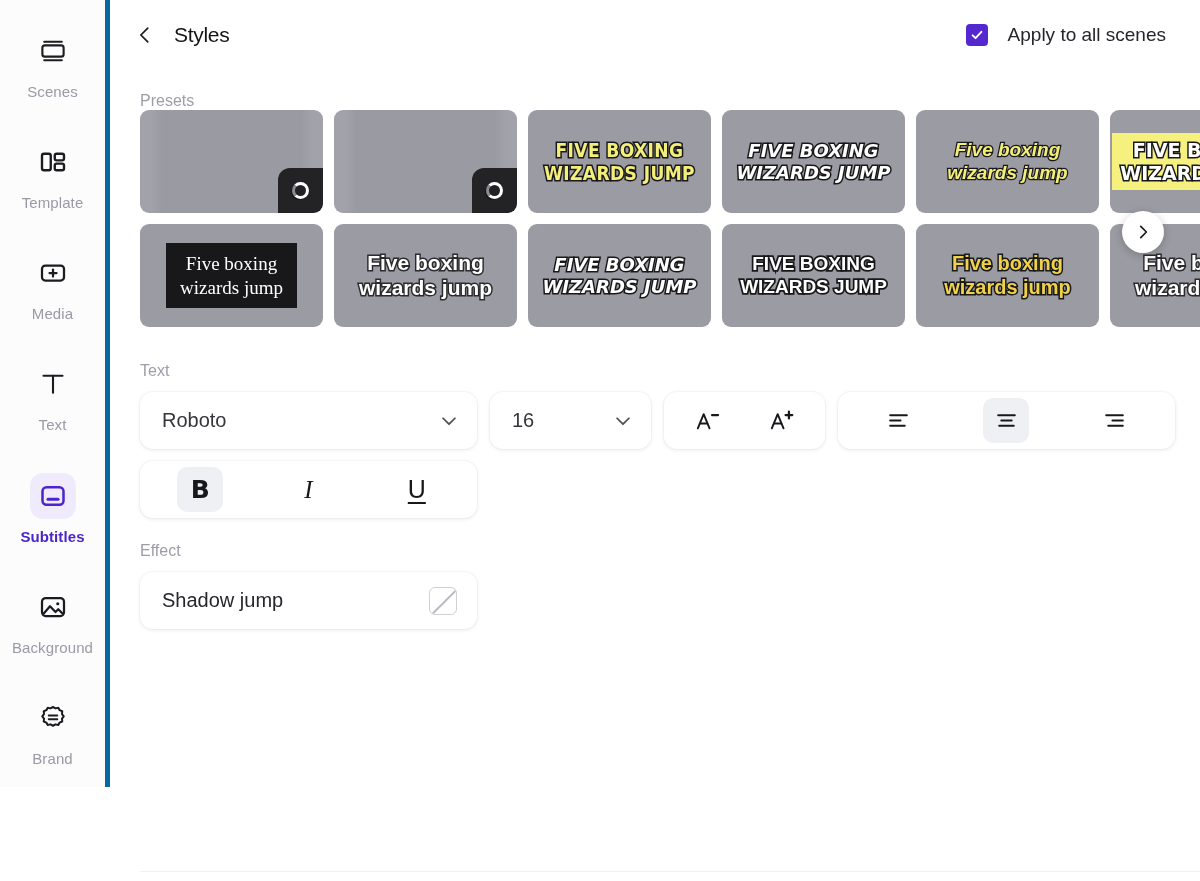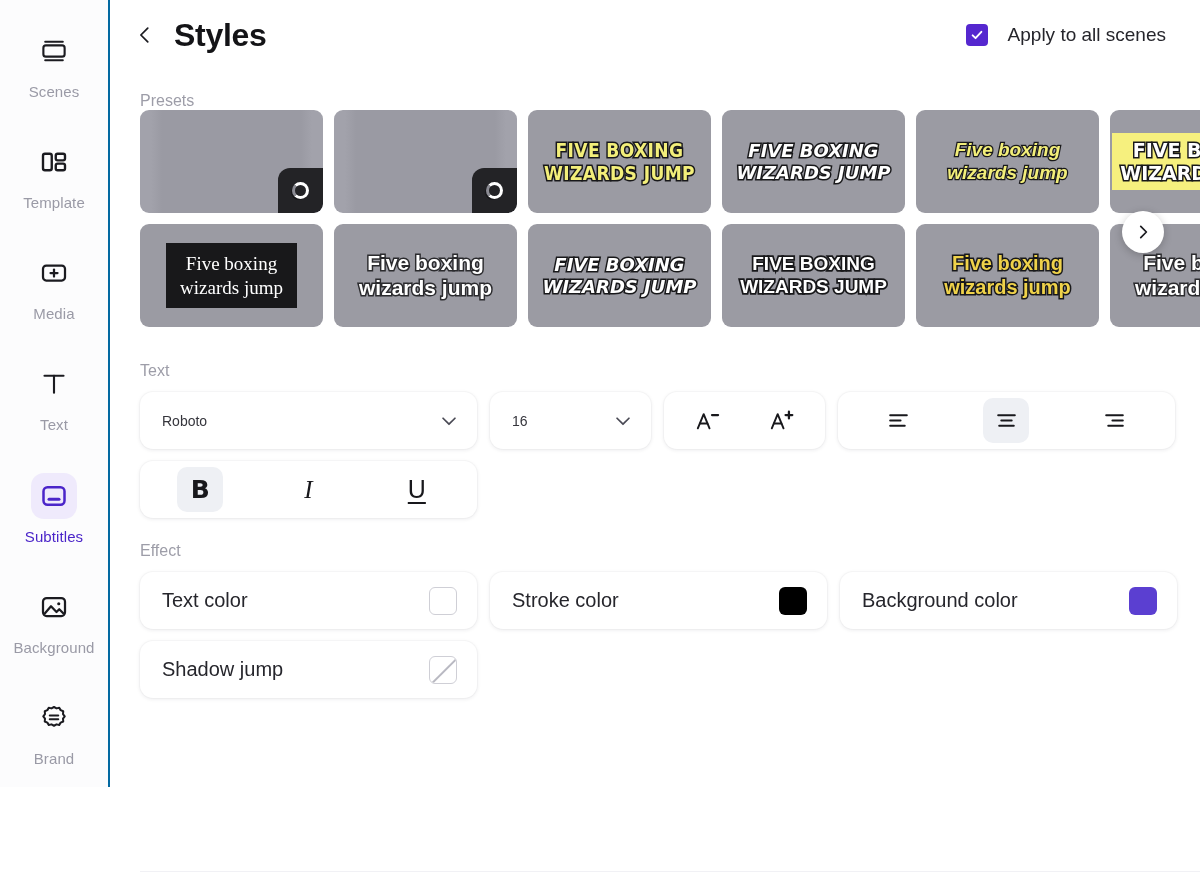--- a/index.html
+++ b/index.html
@@ -8,21 +8,21 @@
     background: #ffffff;
     font-family: "Liberation Sans", sans-serif;
     overflow: hidden;
   }
   .app { display: flex; width: 1200px; height: 881px; position: relative; }
 
   
   .rail {
     width: 110px; height: 787px;
     background: #fcfcfd;
-    border-right: 2px solid #0369a1;
+    border-right: 5px solid #0369a1;
     display: flex; flex-direction: column;
     align-items: center;
     padding-top: 8px;
     flex: 0 0 110px;
   }
   .rail-item {
     width: 110px;
     height: 121px;
     display: flex; flex-direction: column;
     align-items: center; justify-content: center;
@@ -33,43 +33,43 @@
     width: 46px; height: 46px;
     display: flex; align-items: center; justify-content: center;
     border-radius: 13px;
   }
   .rail-item.active .rail-icon-wrap { background: #efeafc; }
   .rail-label {
     font-size: 15px;
     color: #9a9aa6;
     letter-spacing: .1px;
   }
-  .rail-item.active .rail-label { color: #4b25c9; font-weight: normal; }
+  .rail-item.active .rail-label { color: #4b25c9; font-weight: bold; }
 
   
   .main {
     flex: 1 1 auto;
     height: 881px;
     position: relative;
     background: #ffffff;
     overflow: hidden;
   }
   .header {
     height: 70px;
     display: flex; align-items: center;
     padding: 0 34px 0 18px;
   }
   .back-btn {
     width: 34px; height: 34px;
     display: flex; align-items: center; justify-content: center;
     cursor: pointer; flex: 0 0 auto;
   }
   .page-title {
-    font-size: 32px;
-    font-weight: bold;
+    font-size: 21px;
+    font-weight: normal;
     color: #141417;
     margin-left: 12px;
     letter-spacing: -.3px;
   }
   .apply-wrap {
     margin-left: auto;
     display: flex; align-items: center; gap: 20px;
     cursor: pointer;
   }
   .checkbox {
@@ -232,21 +232,21 @@
     border-radius: 13px;
     box-shadow: 0 1px 4px rgba(22,22,40,.09), 0 0 0 1px rgba(22,22,40,.025);
     height: 57px;
     display: flex; align-items: center;
   }
   .select {
     padding: 0 17px 0 22px;
     justify-content: space-between;
     cursor: pointer;
   }
-  .select-value { font-size: 14px; color: #35353c; }
+  .select-value { font-size: 20px; color: #35353c; }
   .w-font { width: 337px; }
   .w-size { width: 161px; }
   .seg { padding: 0 6px; }
   .seg-btn {
     height: 45px;
     border-radius: 10px;
     display: flex; align-items: center; justify-content: center;
     cursor: pointer;
   }
   .seg-btn.active { background: #eef0f4; }
@@ -544,34 +544,20 @@
           <span class="style-glyph i">I</span>
         </span>
         <span class="seg-btn">
           <span class="style-glyph u">U</span>
         </span>
       </div>
     </div>
 
     <div class="section-label" id="effect-label">Effect</div>
 
-    <div class="ctl-row">
-      <div class="ctl color-ctl w-c1">
-        <span class="color-label">Text color</span>
-        <span class="swatch" style="background:#ffffff"></span>
-      </div>
-      <div class="ctl color-ctl w-c2">
-        <span class="color-label">Stroke color</span>
-        <span class="swatch noborder" style="background:#000000"></span>
-      </div>
-      <div class="ctl color-ctl w-c3">
-        <span class="color-label">Background color</span>
-        <span class="swatch noborder" style="background:#5B3FD1"></span>
-      </div>
-    </div>
 
     <div class="ctl-row">
       <div class="ctl color-ctl w-c1">
         <span class="color-label">Shadow jump</span>
         <span class="swatch none"></span>
       </div>
     </div>
 
     <div class="footer-divider"></div>
   </section>

